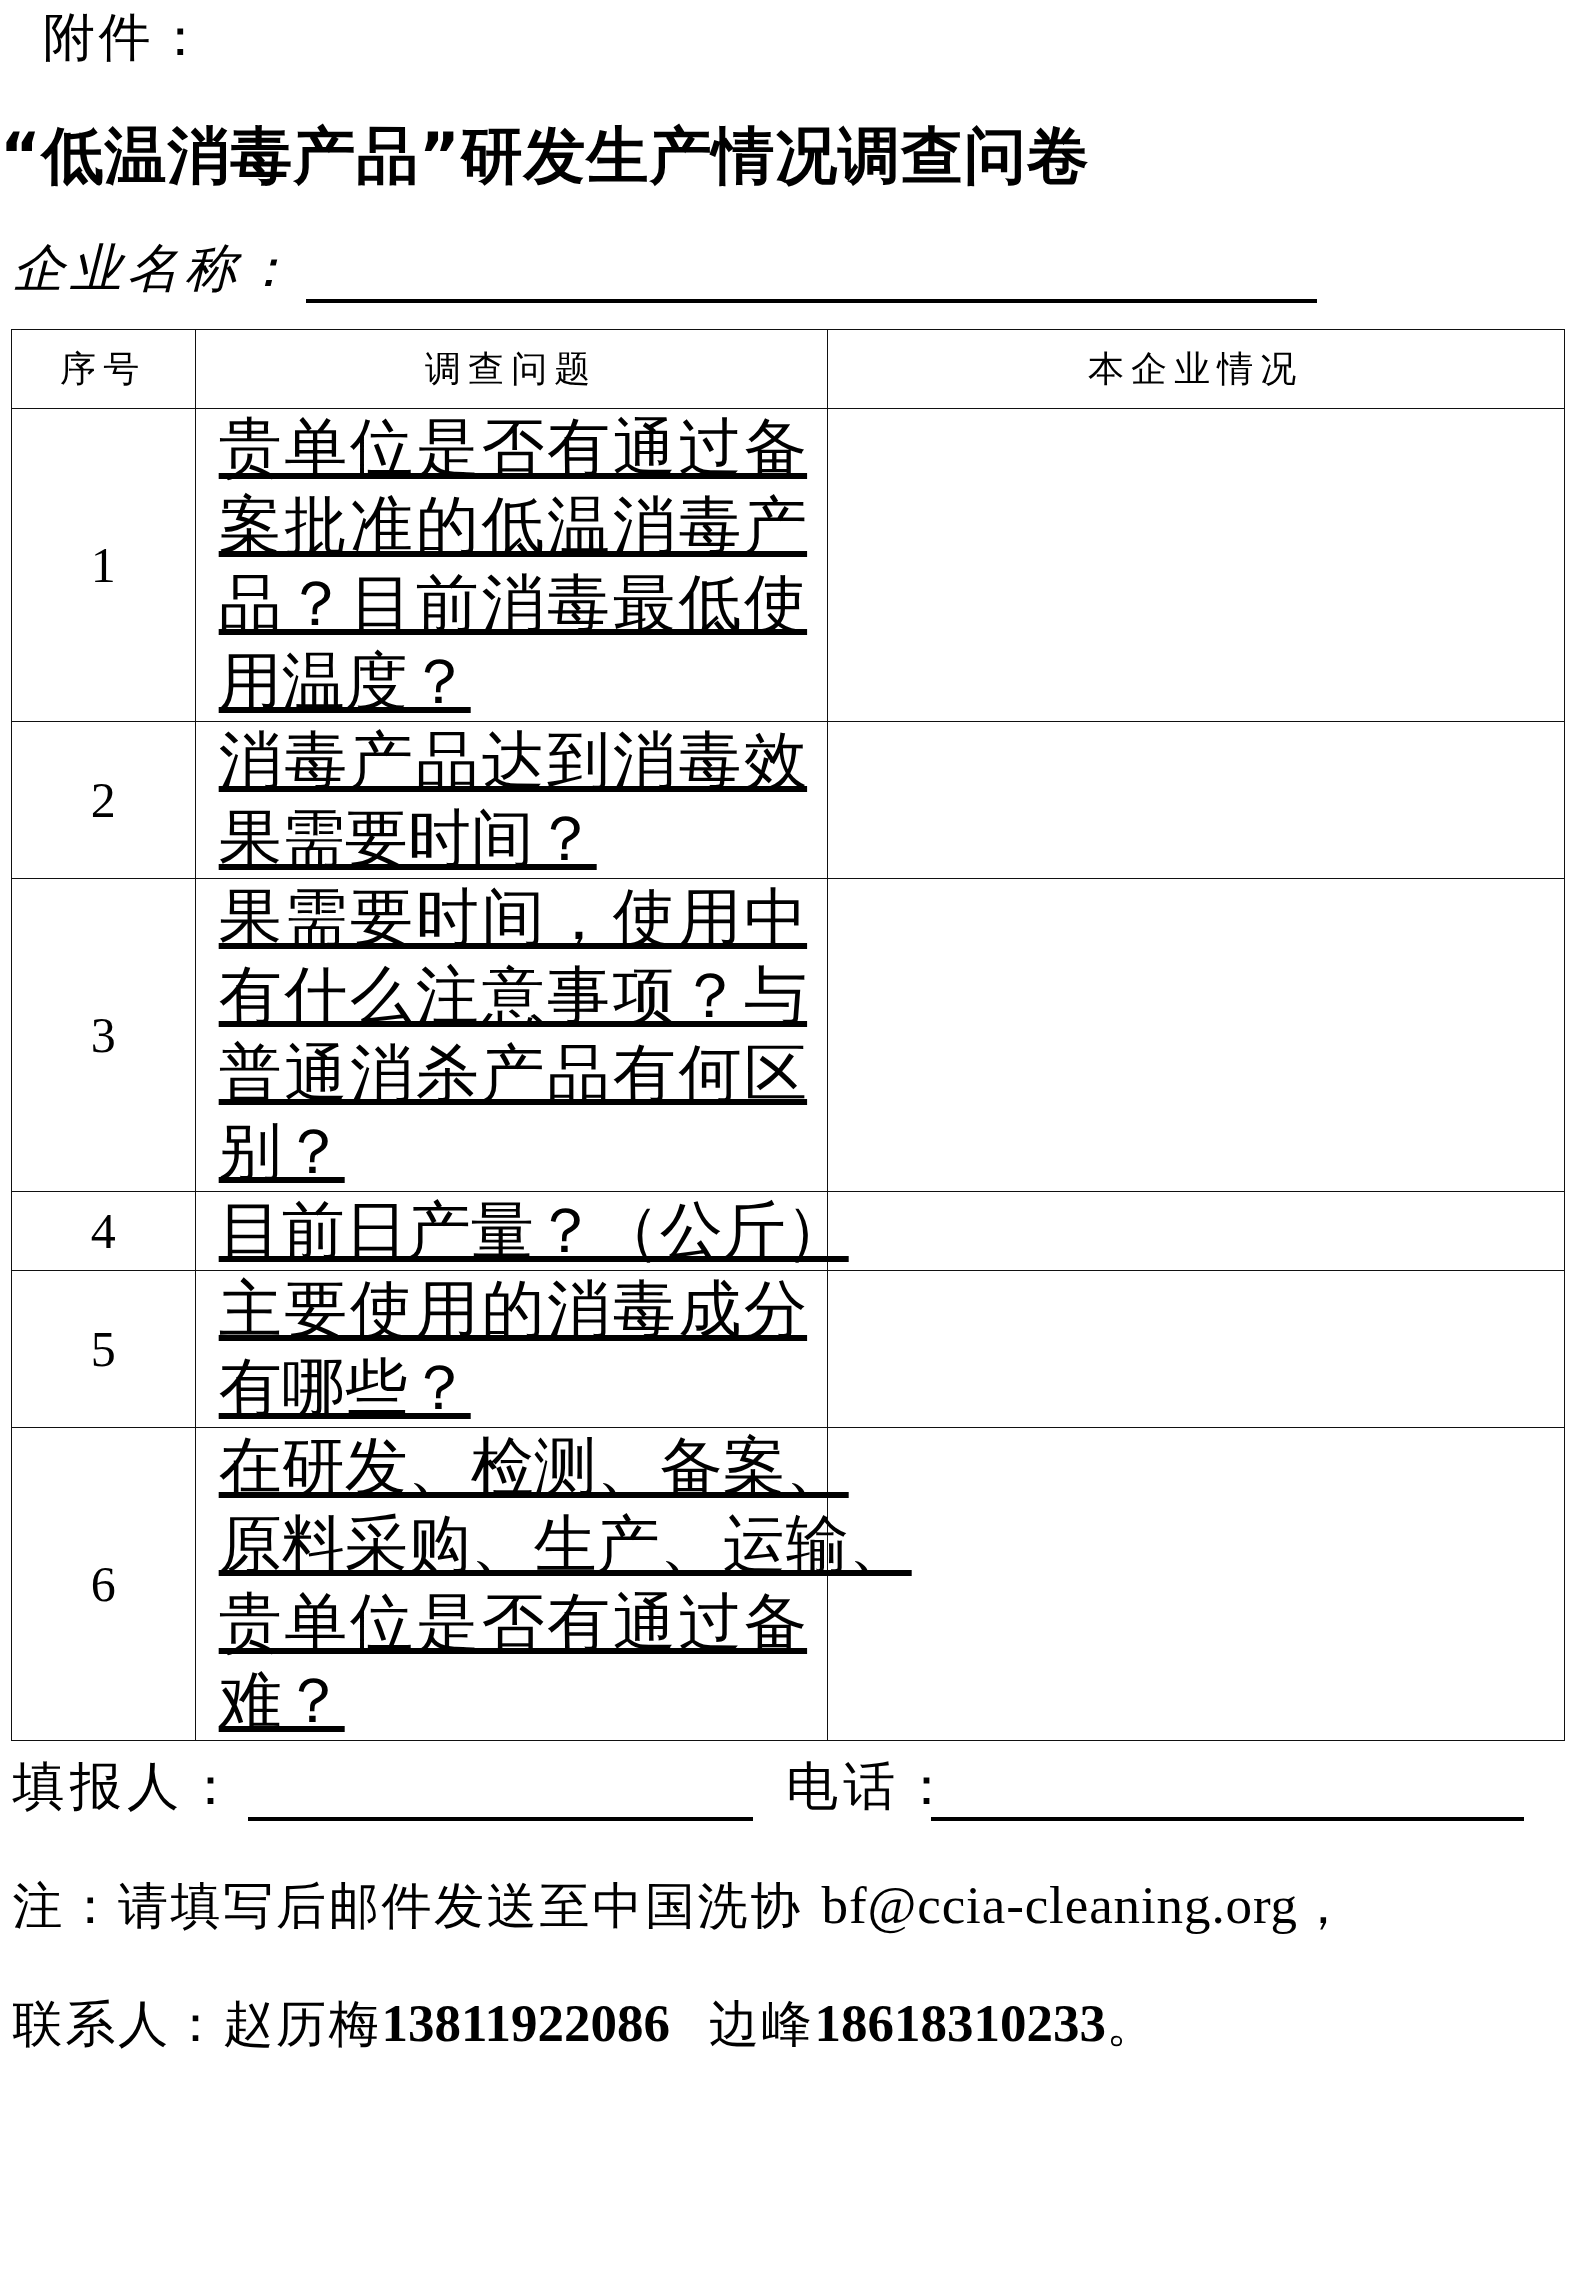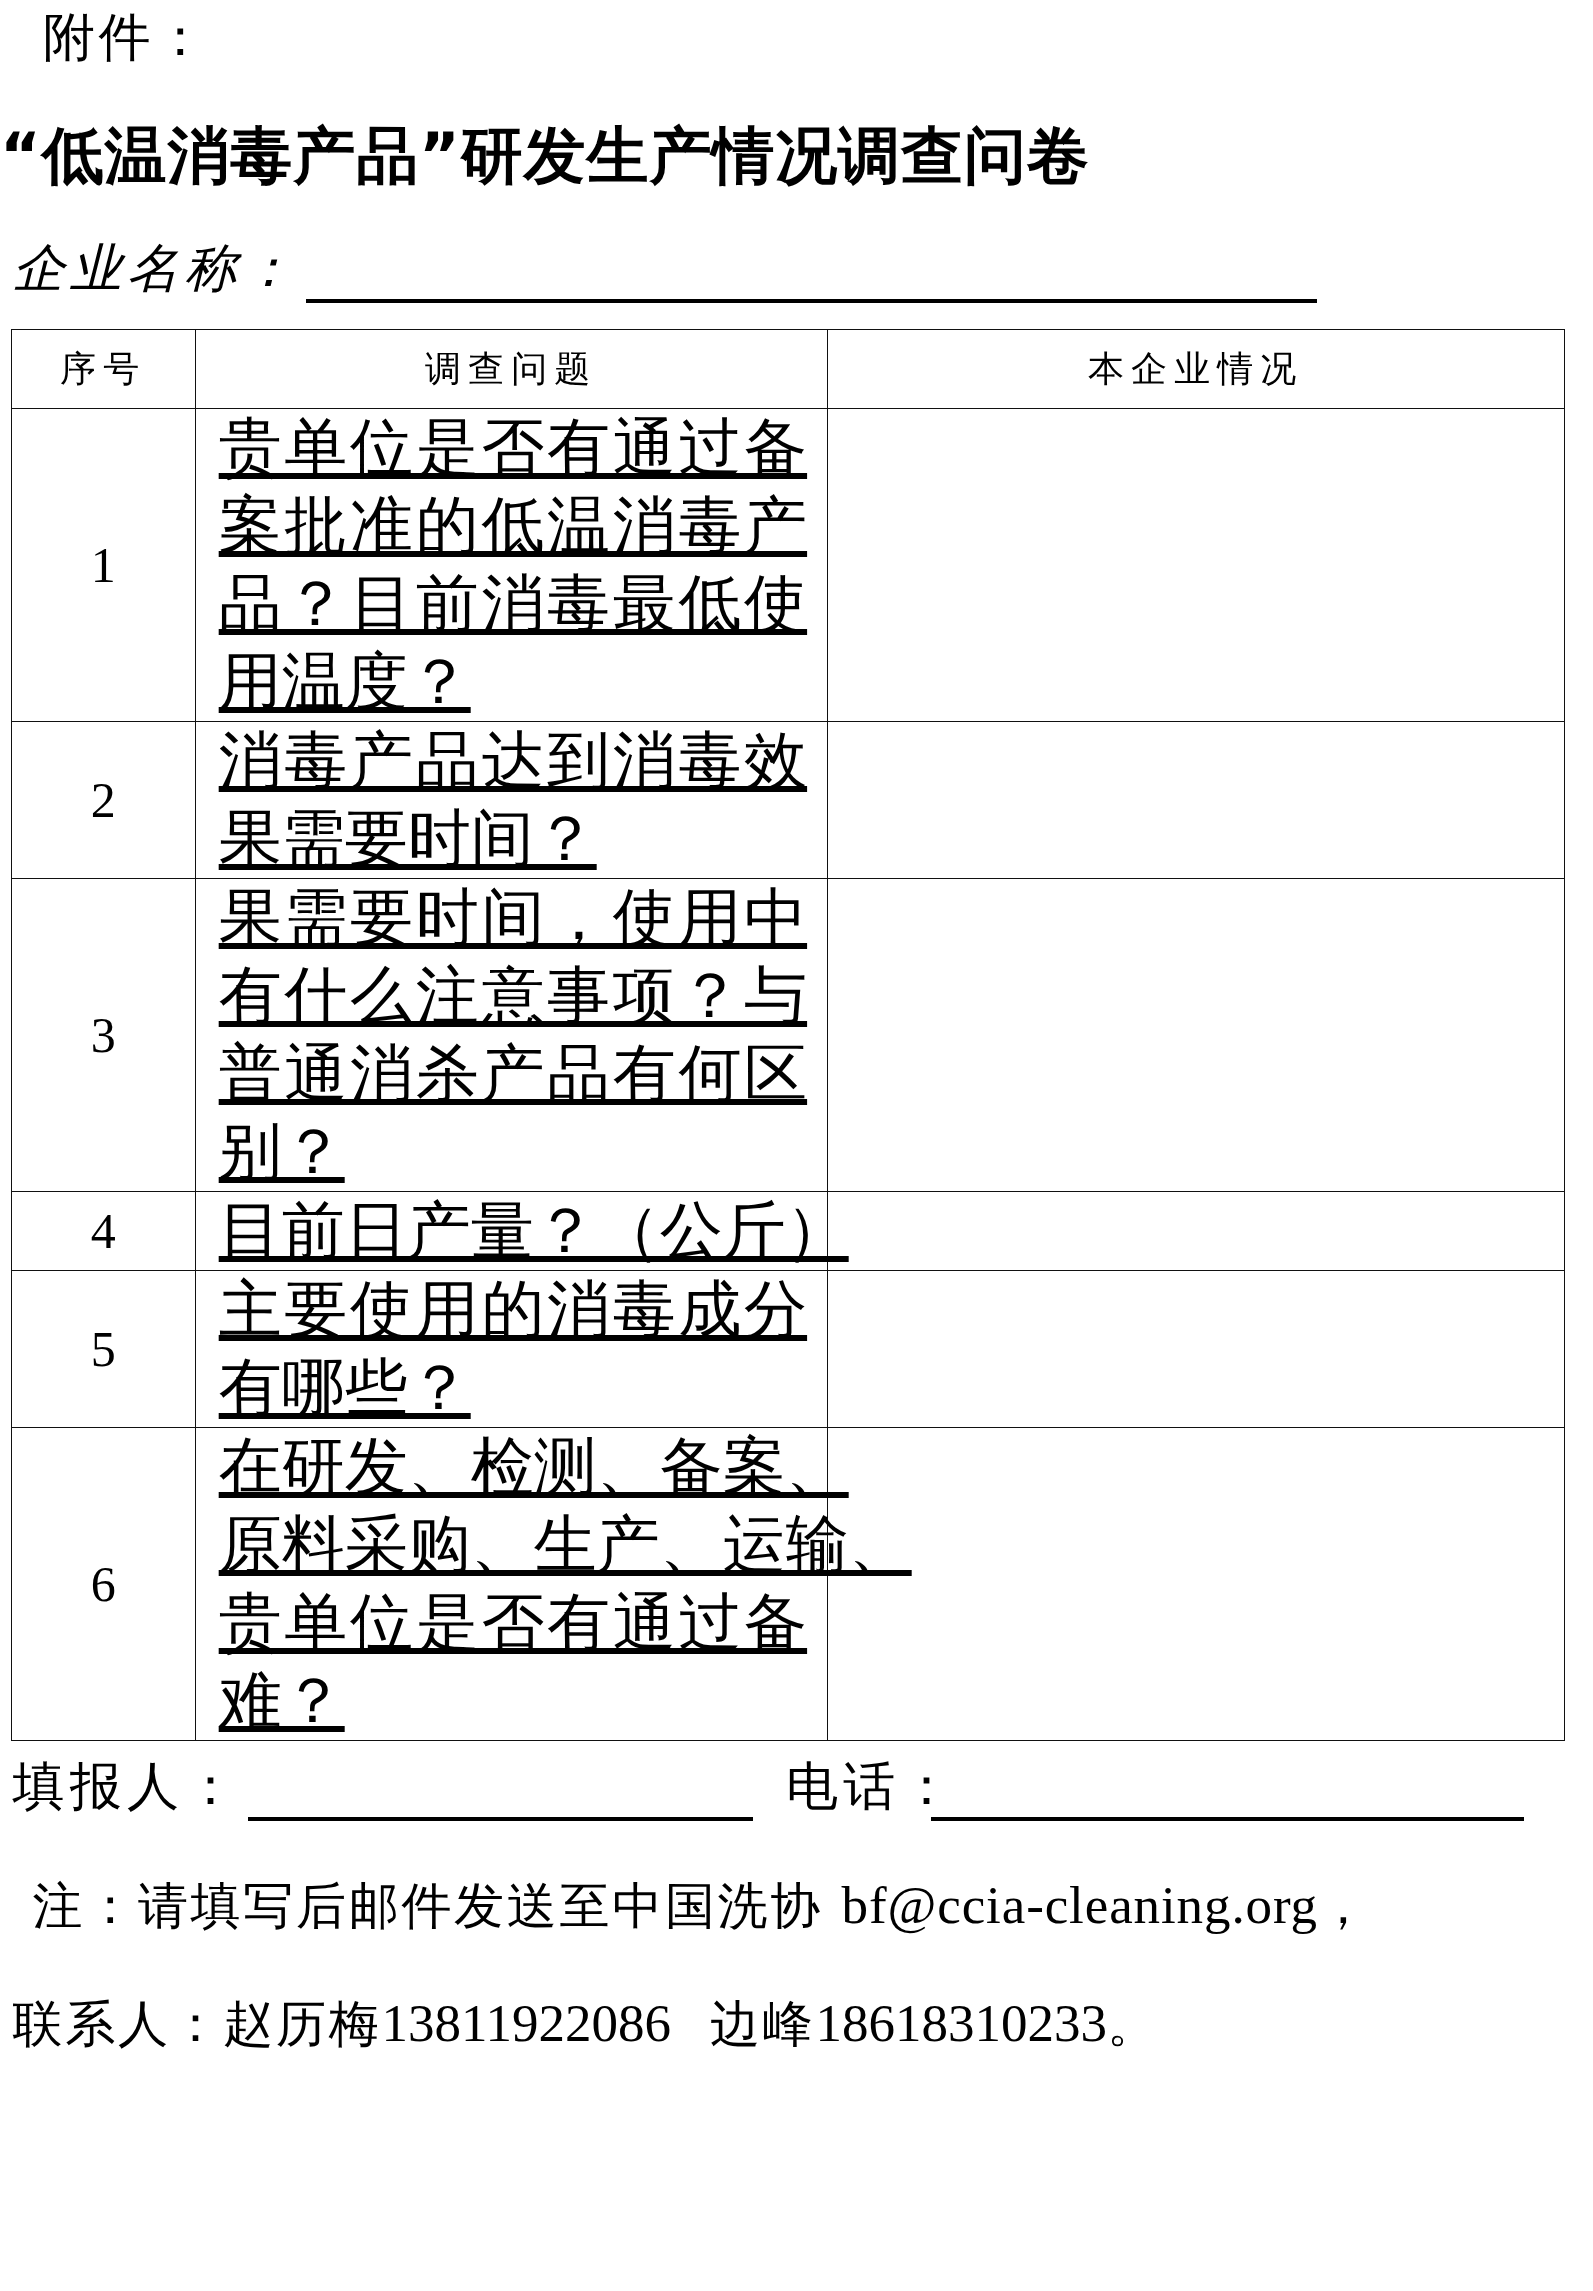--- a/index.html
+++ b/index.html
@@ -22,24 +22,24 @@
   #survey td.q { padding:0 19.6px 0 23px; font-size:63px;text-decoration:underline; }
   #survey td.q .ln { display:block; height:78px; line-height:78px; text-align:justify;
                      text-align-last:justify; white-space:nowrap; }
   #survey td.q .ln.last { text-align-last:left; }
   #survey td.ans { }
 
   #filler-label { left:12.5px; top:1755px; }
   #filler-line { left:248px; top:1817px; width:505px; }
   #phone-label { left:762px; top:1755px;margin-left:24px; }
   #phone-line { left:931px; top:1817px; width:593px; }
-  #note { left:12.5px; top:1873px; font-size:50px; line-height:64px; letter-spacing:2.7px;margin-left:20px; }
+  #note { left:12.5px; top:1873px; font-size:50px; line-height:64px; letter-spacing:2.7px; }
   #note .en { font-family:"Liberation Serif","DejaVu Serif",serif; font-size:53px; letter-spacing:0.9px; }
   #contact { left:12.5px; top:1991px; font-size:50px; line-height:64px; letter-spacing:2.7px; }
-  #contact .en { font-family:"Liberation Serif","DejaVu Serif",serif; font-size:53px; letter-spacing:0; }
+  #contact .en { font-family:"Liberation Serif","DejaVu Serif",serif; font-size:53px; letter-spacing:0;font-weight:bold; }
 </style>
 </head>
 <body>
 
 <div id="attach" class="abs">附件：</div>
 <div id="title" class="abs">“低温消毒产品”研发生产情况调查问卷</div>
 
 <div id="company-label" class="abs label">企业名称：</div>
 <div id="company-line" class="uline"></div>
 

